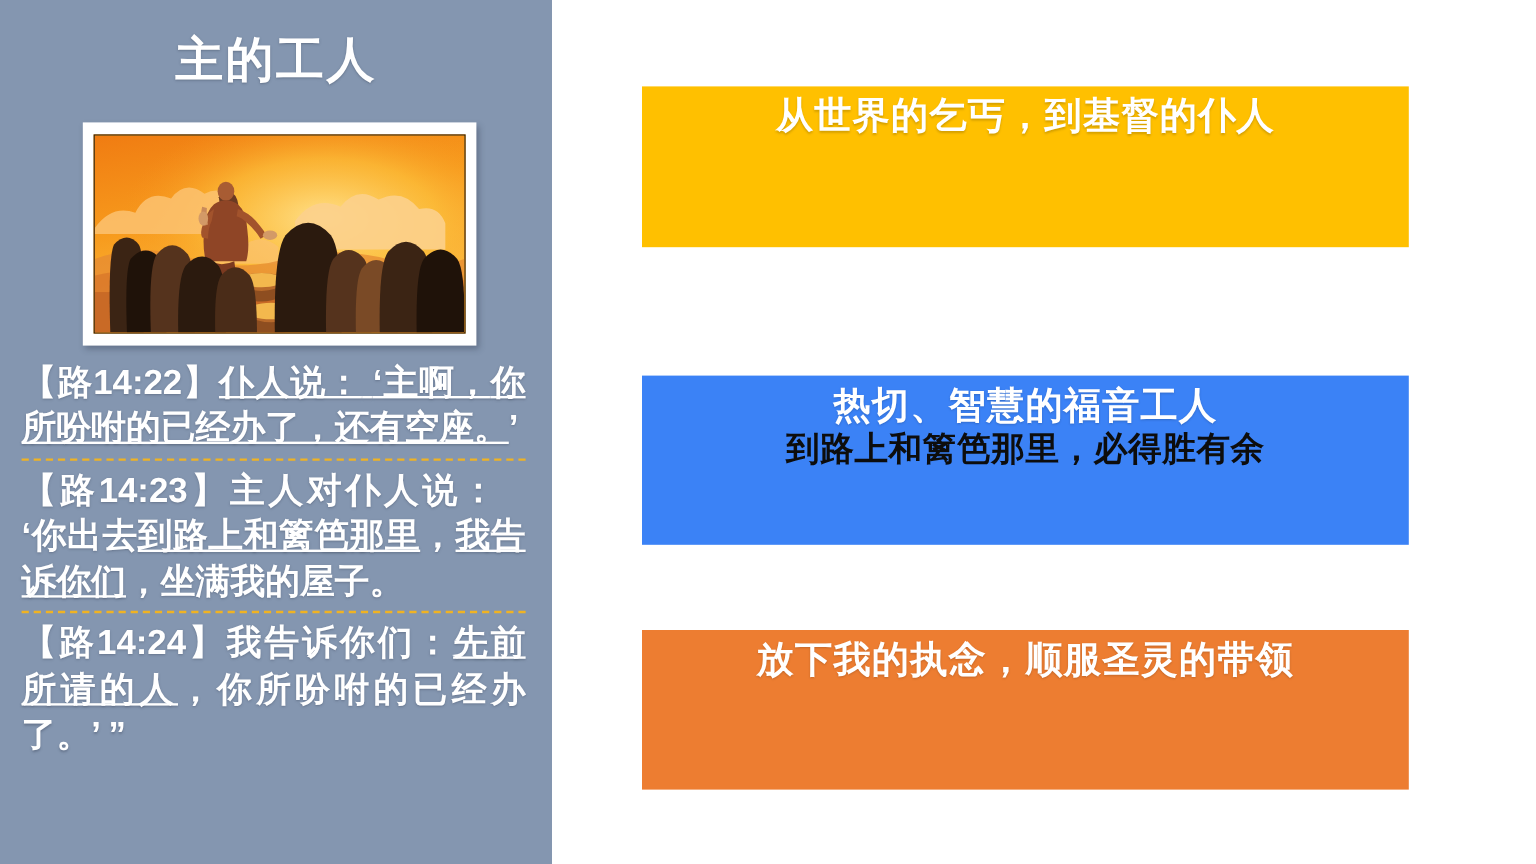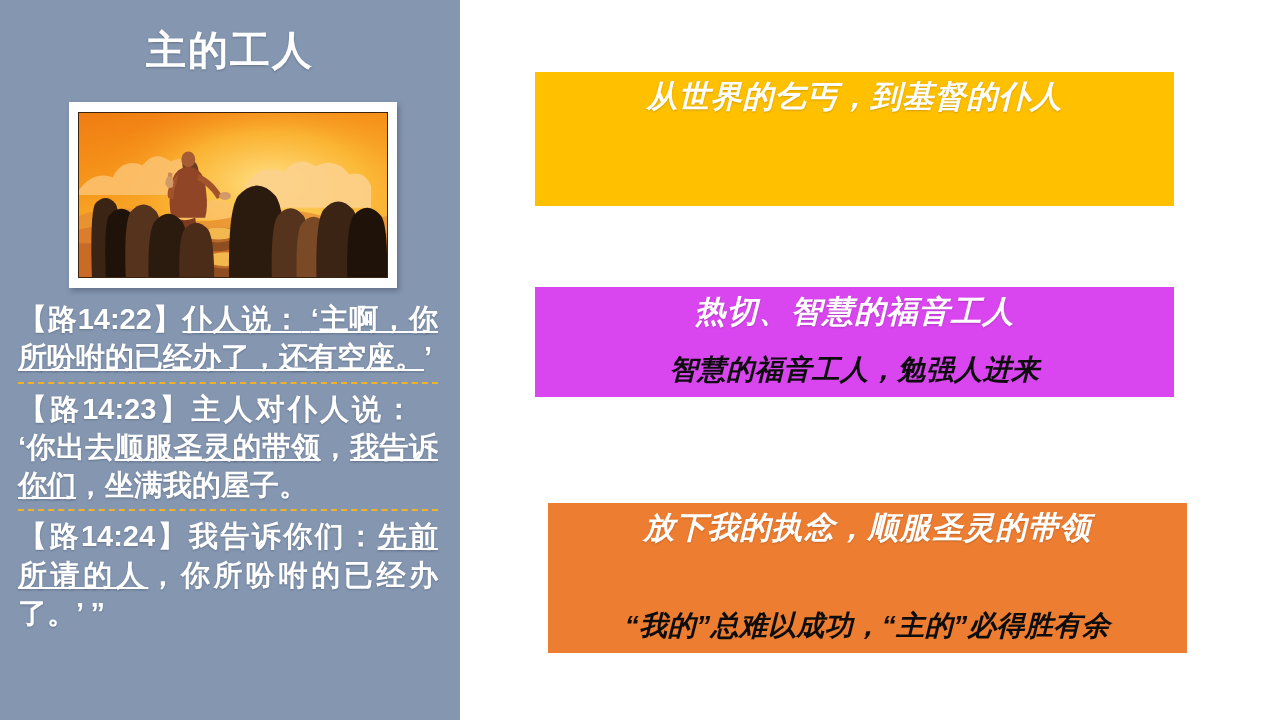--- a/index.html
+++ b/index.html
@@ -107,45 +107,44 @@
   }
 
   .banner {
     position: absolute;
     left: 75px;            
     width: 639px;          
     box-sizing: border-box;
     display: flex;
     flex-direction: column;
     align-items: center;
-    justify-content: space-between;
+    justify-content: flex-start;
     padding: 6px 10px 10px 10px;
-    font-style: italic;
   }
   .banner .headline {
     color: #ffffff;
     font-size: 31px;
     font-weight: bold;
     line-height: 1.22;
     letter-spacing: 1px;
     white-space: nowrap;
     text-shadow: 0 1px 2px rgba(0,0,0,0.18);
   }
   .banner .subline {
     color: #0d0d0d;
     font-size: 28px;
     font-weight: bold;
     line-height: 1.22;
     letter-spacing: 0.5px;
     white-space: nowrap;
   }
 
   #banner-yellow { top: 72px;  height: 134px; background: #ffc000; }
-  #banner-blue   { top: 287px; height: 110px; background: #d946ef; }
-  #banner-orange { top: 503px; height: 150px; background: #ed7d31; margin-left: 13px; }
+  #banner-blue   { top: 313px; height: 141px; background: #3b82f6; }
+  #banner-orange { top: 525px; height: 133px; background: #ed7d31; }
 </style>
 </head>
 <body>
 
 <div id="slide">
 
   <div class="sidebar">
 
     <div class="slide-title">主的工人</div>
 
@@ -216,42 +215,41 @@
 
     <div class="verses">
 
       <div class="verse">
         <span>【路14:22】</span><span class="u">仆人说：</span><span class="u"> </span><span class="u">‘主啊，</span><span class="u">你所吩咐的已经办了，还有空座。</span><span>’</span>
       </div>
 
       <div class="verse-sep"></div>
 
       <div class="verse">
-        <span>【路14:23】</span><span>主人对仆人说：</span><span class="indent"></span><span>‘你出去</span><span class="u">顺服圣灵的带领</span><span>，</span><span class="u">我告诉你们</span><span>，坐满我的屋子。</span>
+        <span>【路14:23】</span><span>主人对仆人说：</span><span class="indent"></span><span>‘你出去</span><span class="u">到路上和篱笆那里</span><span>，</span><span class="u">我告诉你们</span><span>，坐满我的屋子。</span>
       </div>
 
       <div class="verse-sep"></div>
 
       <div class="verse">
         <span>【路14:24】</span><span>我告诉你们：</span><span class="u">先前所请的人</span><span>，你所吩咐的已经办了。’ ”</span>
       </div>
 
     </div>
   </div>
 
   <div class="panel">
 
     <div class="banner" id="banner-yellow">
       <div class="headline">从世界的乞丐，到基督的仆人</div>
     </div>
 
     <div class="banner" id="banner-blue">
       <div class="headline">热切、智慧的福音工人</div>
-      <div class="subline">智慧的福音工人，勉强人进来</div>
+      <div class="subline">到路上和篱笆那里，必得胜有余</div>
     </div>
 
     <div class="banner" id="banner-orange">
       <div class="headline">放下我的执念，顺服圣灵的带领</div>
-      <div class="subline">“我的”总难以成功，“主的”必得胜有余</div>
     </div>
 
   </div>
 </div>
 
 </body></html>

